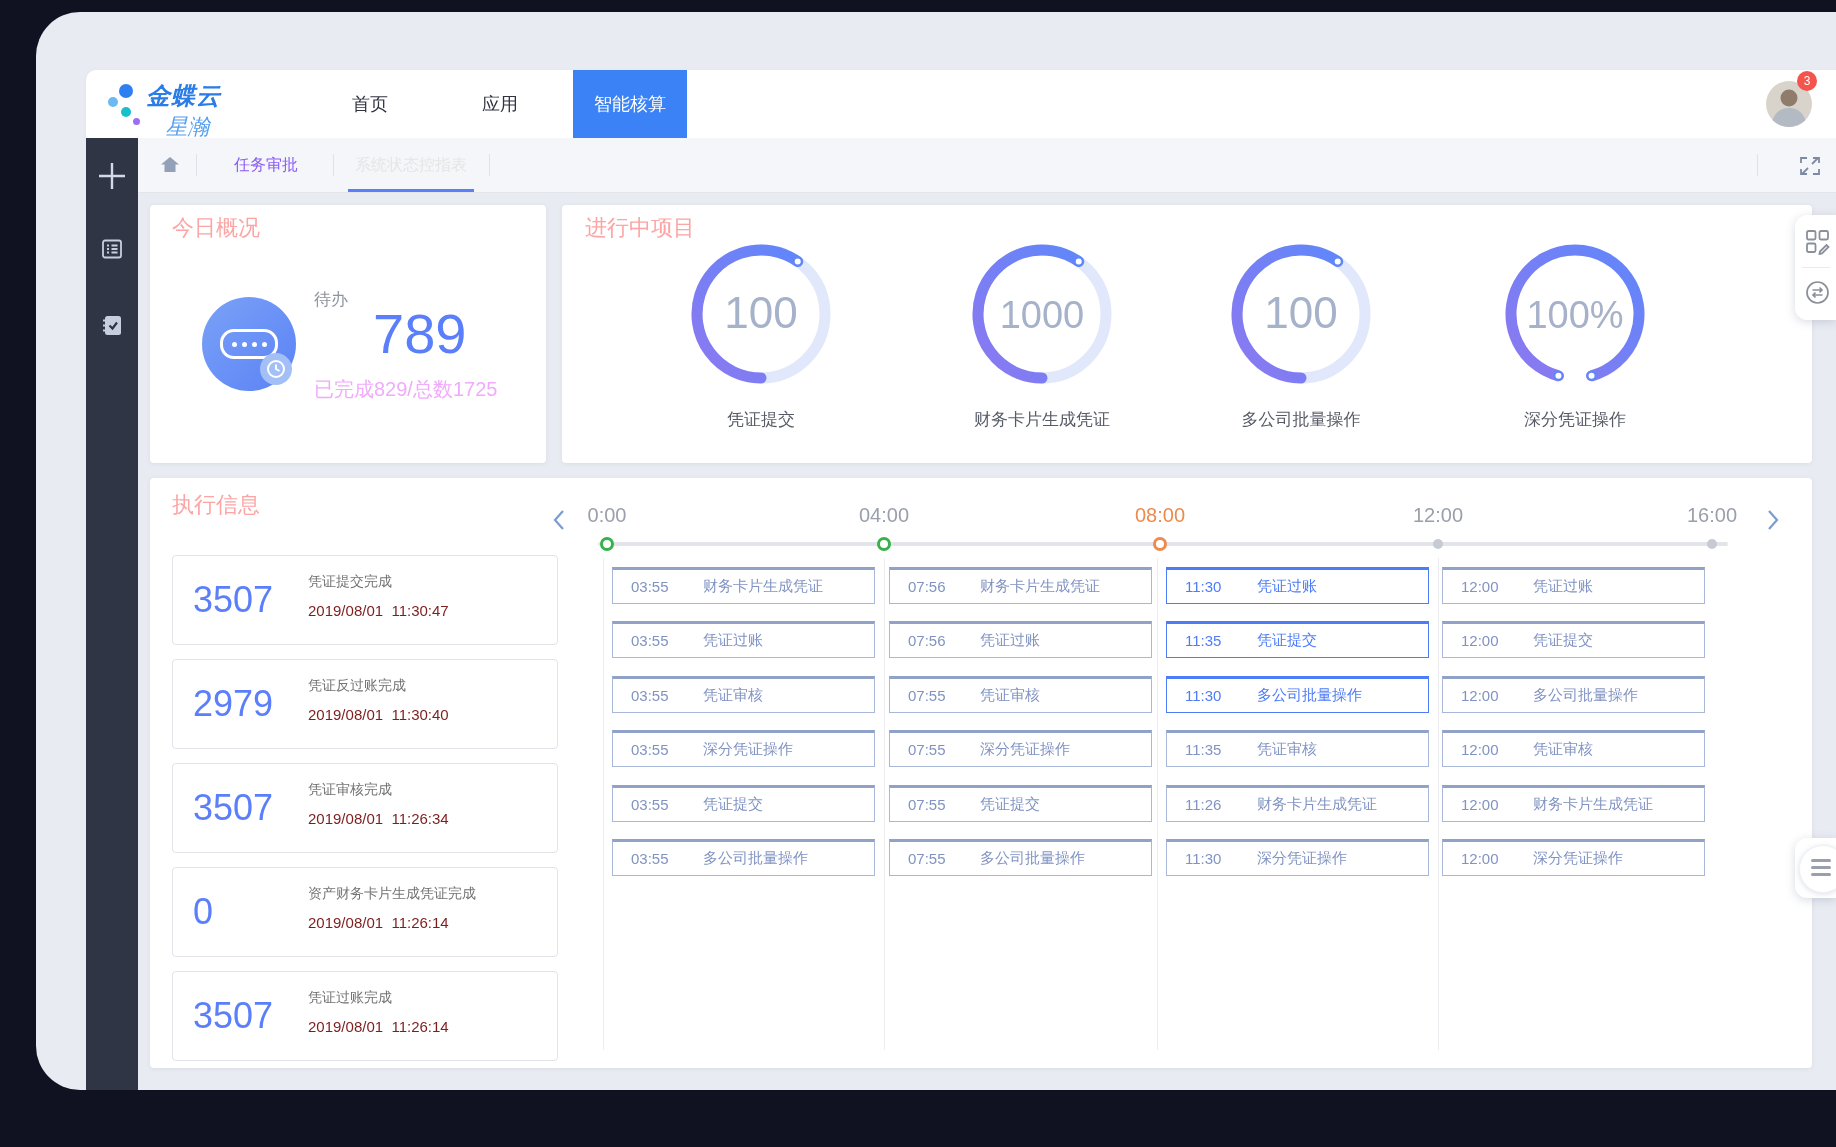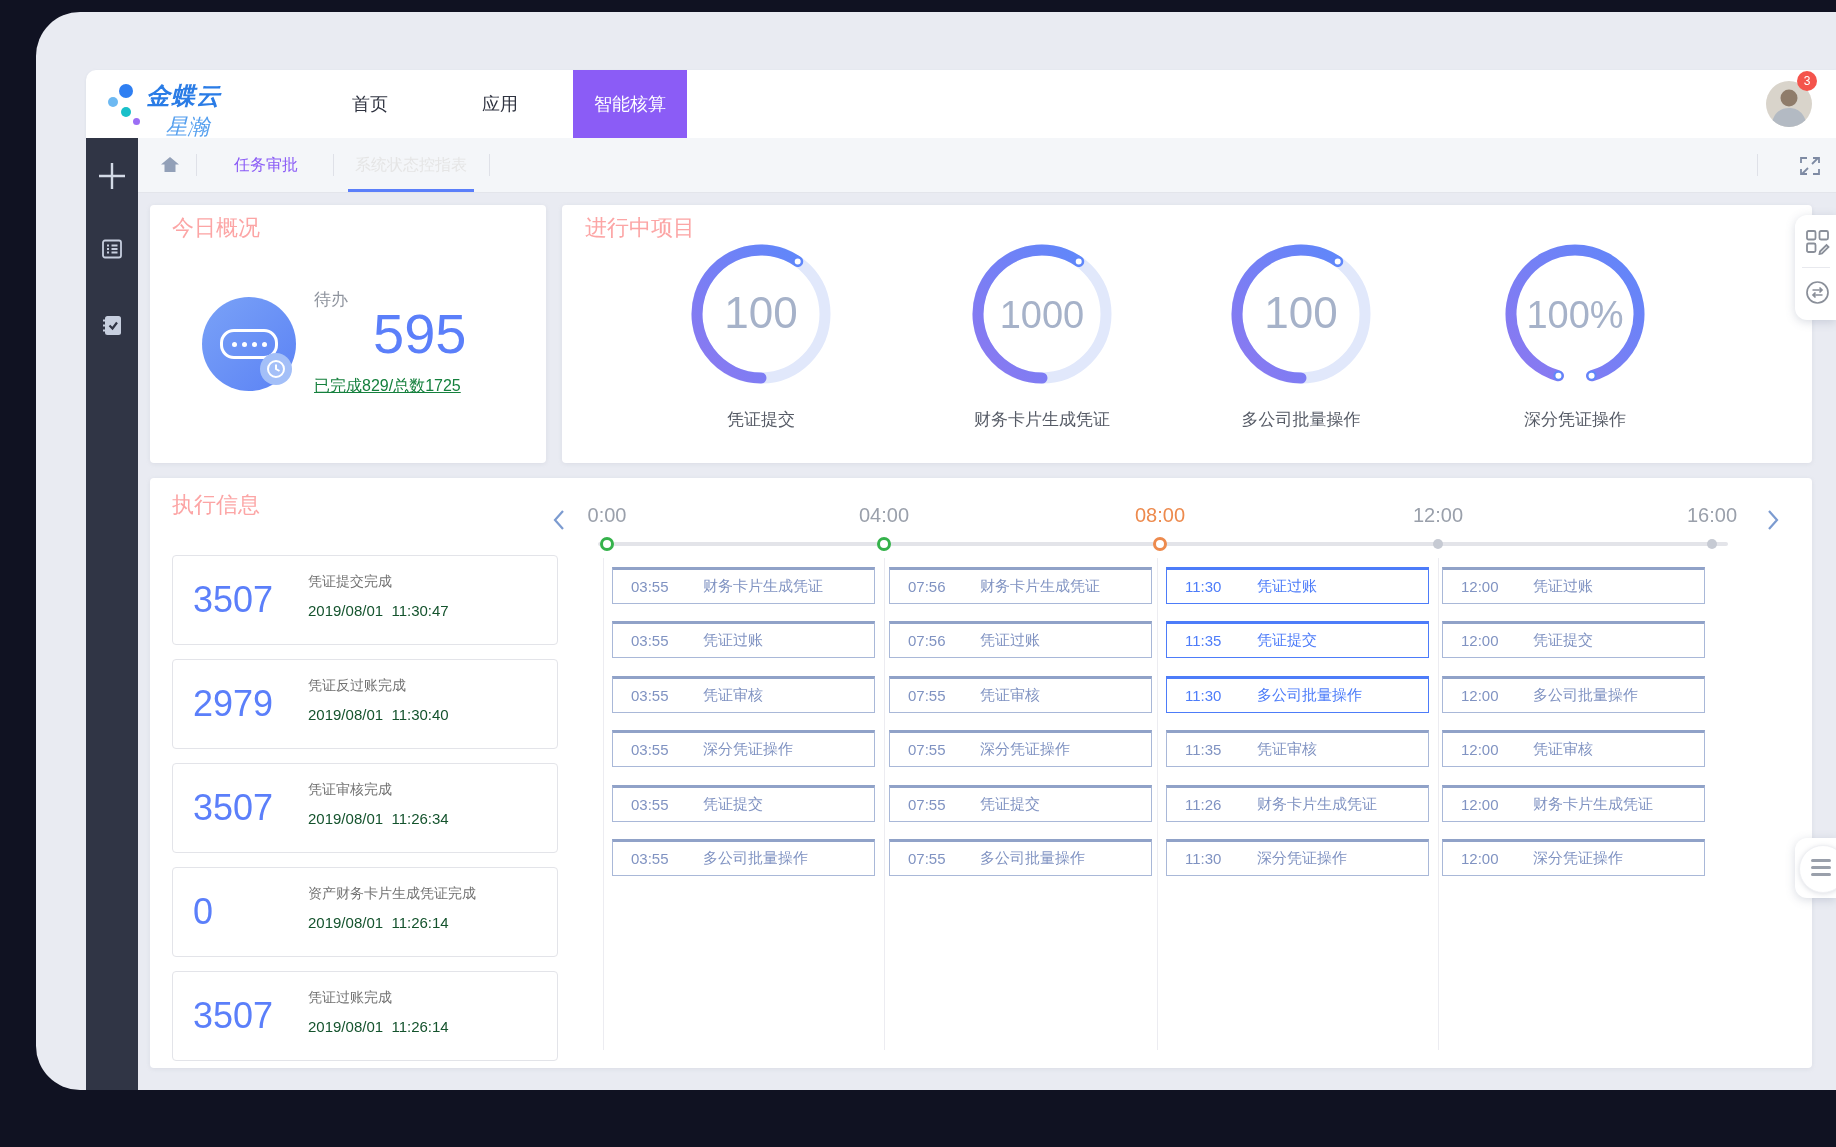--- a/index.html
+++ b/index.html
@@ -10,21 +10,21 @@
           background:#e9ebf2;border-radius:44px 0 0 44px;}
   
   #navbar{position:absolute;left:86px;top:70px;width:1750px;height:68px;background:#fff;
           border-radius:10px 0 0 0;box-shadow:0 1px 3px rgba(150,158,175,.18);}
   .logo-dot{position:absolute;border-radius:50%;}
   #brand{position:absolute;left:146px;top:80px;height:48px;display:flex;align-items:center;flex-direction:column;}
   .brand-main{font-size:24px;font-weight:bold;font-style:italic;color:#2a7ce6;letter-spacing:1px;}
   .brand-suffix{font-size:22px;font-style:italic;color:#56a0ef;margin-left:8px;}
   .nav-item{position:absolute;top:70px;height:68px;display:flex;align-items:center;justify-content:center;
             font-size:18px;color:#2f3340;cursor:pointer;}
-  .nav-item.active{background:#8b5cf6;color:#fff;}
+  .nav-item.active{background:#3b82f6;color:#fff;}
   #avatar{position:absolute;left:1766px;top:81px;width:46px;height:46px;border-radius:50%;overflow:hidden;}
   #avatar-badge{position:absolute;left:1797px;top:71px;width:20px;height:20px;border-radius:50%;
                 background:#f4544c;color:#fff;font-size:12px;display:flex;align-items:center;justify-content:center;}
   
   #tabrow{position:absolute;left:138px;top:138px;width:1698px;height:54px;background:#f4f6f9;
           border-bottom:1px solid #e3e5eb;}
   .tab-sep{position:absolute;top:154px;width:1px;height:22px;background:#dfe1e8;}
   .tab{position:absolute;top:138px;height:54px;display:flex;align-items:center;justify-content:center;
        font-size:16px;color:#8b5cf6;cursor:pointer;}
   .tab.active{color:#e5e5e5;}
@@ -36,31 +36,31 @@
   .card{position:absolute;background:#fff;border-radius:4px;box-shadow:0 1px 4px rgba(140,150,170,.16);}
   .card-title{position:absolute;font-size:22px;font-weight:400;color:#fca5a5;}
   
   #today-circle{position:absolute;left:202px;top:297px;width:94px;height:94px;border-radius:50%;
                 background:linear-gradient(135deg,#7aa2f7,#5b82f5);}
   #today-pill{position:absolute;left:18px;top:32px;width:52px;height:24px;border:3px solid #fff;
               border-radius:14px;display:flex;align-items:center;justify-content:center;gap:5px;}
   .pill-dot{width:5px;height:5px;border-radius:50%;background:#fff;}
   #todo-label{position:absolute;left:314px;top:288px;font-size:17px;color:#8f949e;}
   #todo-value{position:absolute;left:373px;top:306px;font-size:56px;color:#5b7ffa;line-height:1;}
-  #today-summary{position:absolute;left:314px;top:376px;font-size:16px;color:#15803d;text-decoration:underline;}
+  #today-summary{position:absolute;left:314px;top:376px;font-size:20px;color:#f0abfc;}
   
   .gauge{position:absolute;width:150px;height:205px;}
   .gauge-label{position:absolute;top:169px;width:150px;text-align:center;font-size:17px;color:#565b66;}
   
   .stat-card{position:absolute;left:172px;width:384px;height:88px;background:#fff;border:1px solid #e3e4e9;
              border-radius:4px;cursor:pointer;}
   .stat-num{position:absolute;left:20px;top:0;height:88px;display:flex;align-items:center;
             font-size:36px;color:#5b7ffa;}
   .stat-title{position:absolute;left:135px;top:17px;font-size:14px;color:#737373;}
-  .stat-time{position:absolute;left:135px;top:46px;font-size:15px;color:#14532d;white-space:pre;}
+  .stat-time{position:absolute;left:135px;top:46px;font-size:15px;color:#7f1d1d;white-space:pre;}
   
   .tick-label{position:absolute;top:504px;width:90px;text-align:center;font-size:20px;color:#9aa0ab;}
   .tick-label.orange{color:#ed8a4d;}
   #tl-line{position:absolute;left:598px;top:542px;width:1130px;height:4px;background:#e3e4e9;border-radius:2px;}
   .tl-dot{position:absolute;border-radius:50%;box-sizing:border-box;cursor:pointer;}
   .tl-dot.ring{width:14px;height:14px;background:#fff;border:3px solid #35b24b;top:537px;}
   .tl-dot.ring.orange{border-color:#ed8a4d;}
   .tl-dot.grey{width:10px;height:10px;background:#c6cad3;top:539px;}
   .col-sep{position:absolute;top:558px;width:1px;height:492px;background:#ececf1;}
   .tl-box{position:absolute;width:263px;height:37px;box-sizing:border-box;background:#fff;
@@ -163,21 +163,21 @@
         <span class="pill-dot"></span>
         <span class="pill-dot"></span>
     </div>
     <svg style="position:absolute;left:58px;top:56px" width="32" height="32" viewBox="0 0 32 32">
       <circle cx="16" cy="16" r="16" fill="#a3bff8"></circle>
       <circle cx="16" cy="16" r="8" fill="none" stroke="#fff" stroke-width="2"></circle>
       <path d="M16 11.5 V16 L19.5 18" stroke="#fff" stroke-width="2" fill="none"></path>
     </svg>
   </div>
   <div id="todo-label">待办</div>
-  <div id="todo-value">595</div>
+  <div id="todo-value">789</div>
   <div id="today-summary">已完成829/总数1725</div>
 
   <div class="card" style="left:562px;top:205px;width:1250px;height:258px"></div>
   <div class="card-title" style="left:585px;top:213px">进行中项目</div>
   <div id="gauges">
       <div class="gauge" style="left: 686px; top: 239px;"><svg width="150" height="150" viewBox="0 0 150 150">
           <defs>
             <linearGradient id="gr0" x1="0" y1="1" x2="1" y2="0">
               <stop offset="0%" stop-color="#8d78f0"></stop>
               <stop offset="100%" stop-color="#5f87fa"></stop>

